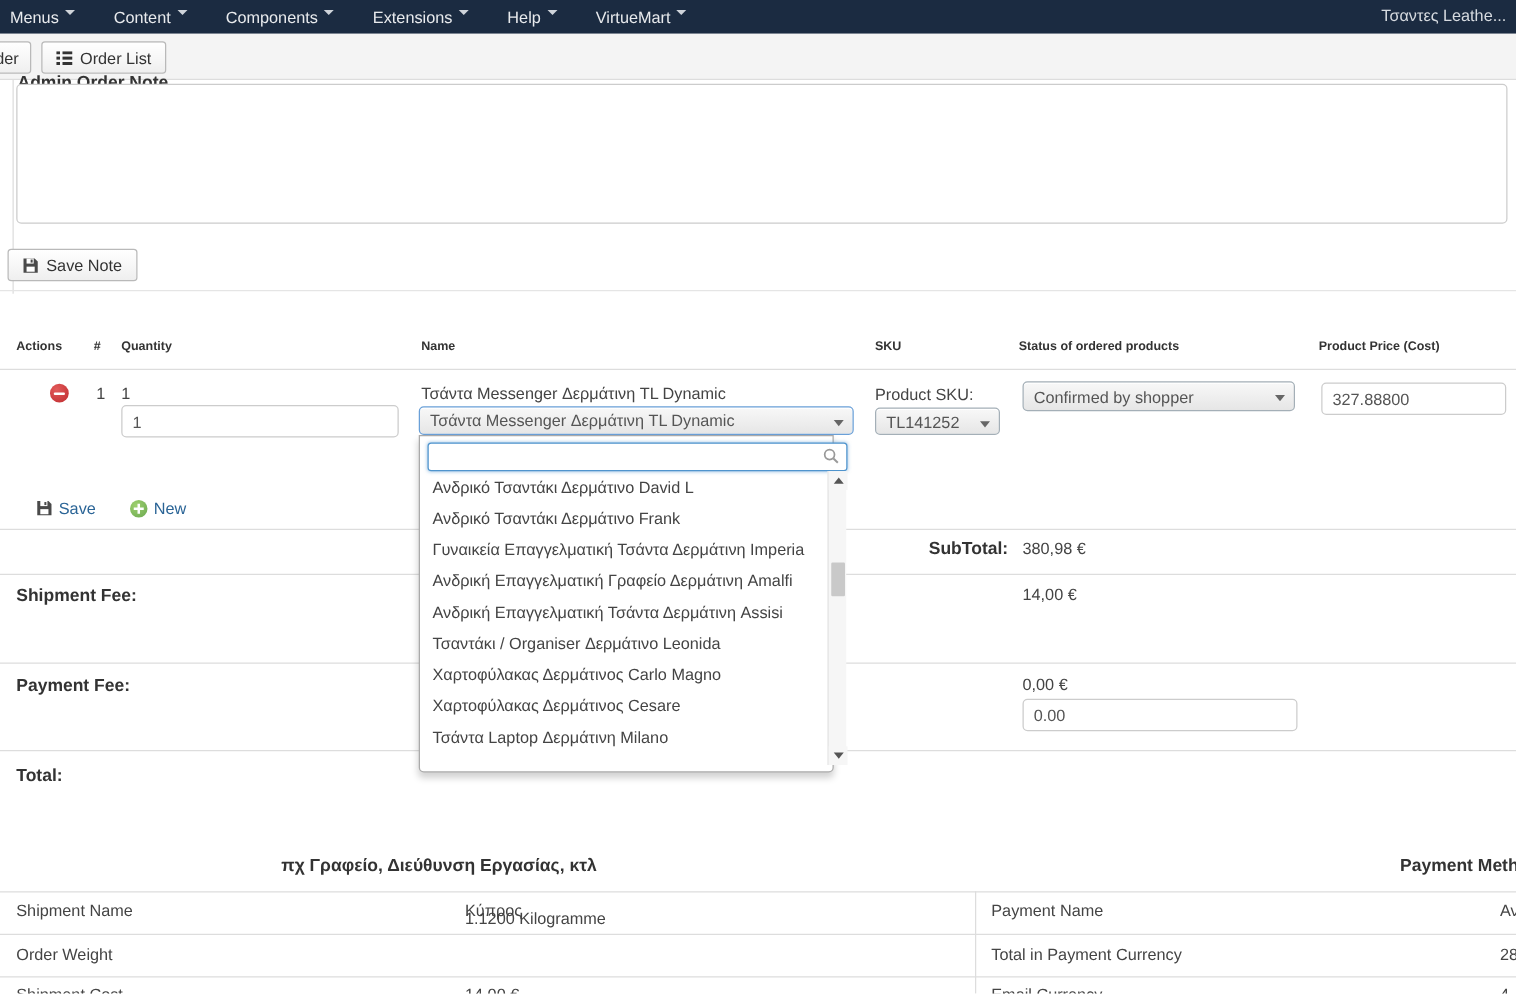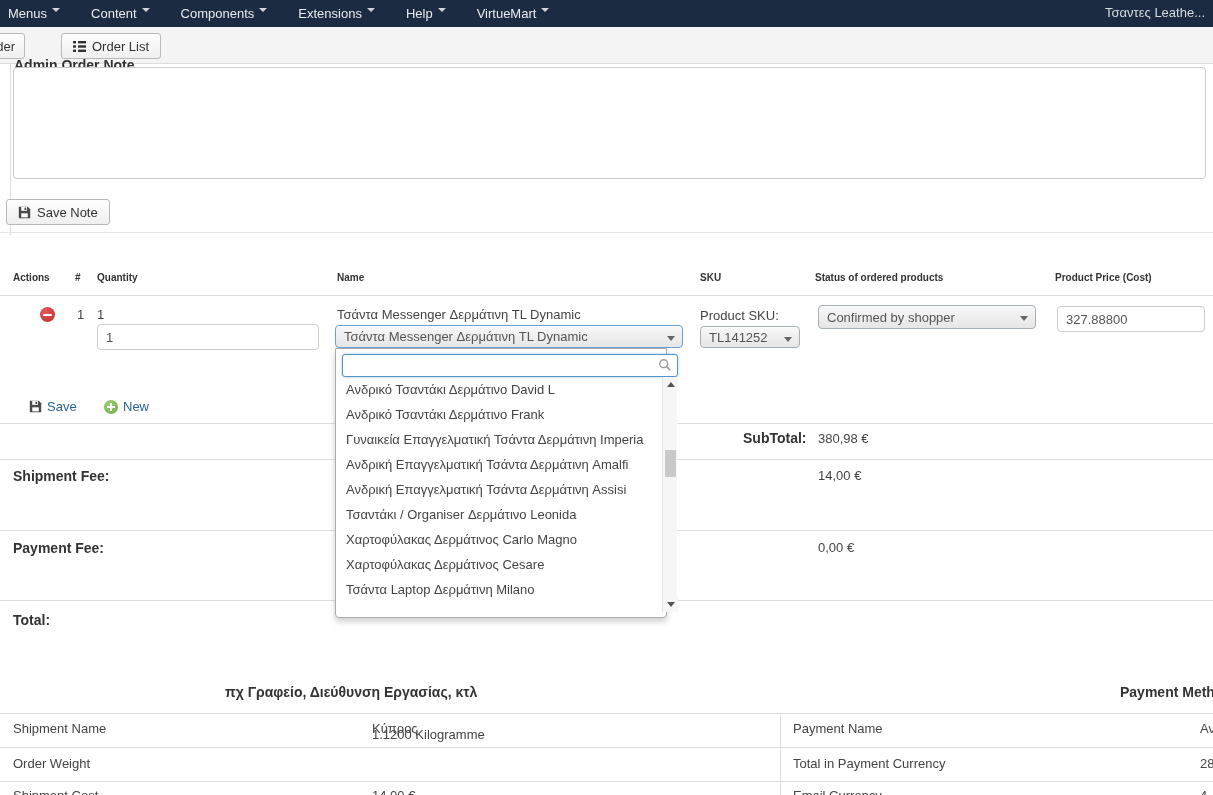--- a/index.html
+++ b/index.html
@@ -109,21 +109,21 @@
         <span>VirtueMart</span>
         <span class="caret"></span>
       </span>
     <span class="site-name">Τσαντες Leathe...</span>
   </div>
 
   <div class="toolbar">
     <button class="btn" style="left:-45px; top:6px; width:70px; justify-content:flex-end; padding-right:9px;">
       <span>der</span>
     </button>
-    <button class="btn" style="left:33px; top:6px;margin-left:28px;">
+    <button class="btn" style="left:33px; top:6px;">
       <span>
         <svg width="13" height="11" viewBox="0 0 13 11">
             <g fill="#333">
           <rect x="0" y="0" width="3" height="2.4"></rect>
               <rect x="5" y="0" width="8" height="2.4"></rect>
           <rect x="0" y="4.3" width="3" height="2.4"></rect>
               <rect x="5" y="4.3" width="8" height="2.4"></rect>
           <rect x="0" y="8.6" width="3" height="2.4"></rect>
               <rect x="5" y="8.6" width="8" height="2.4"></rect>
         </g>
@@ -202,36 +202,37 @@
   <div class="hline" style="top:600px;"></div>
 
   <div class="bold14" style="left:743px; top:430px; width:60px; text-align:right;">SubTotal:</div>
   <div class="txt" style="left:818px; top:431px;">380,98 €</div>
 
   <div class="bold14" style="left:13px; top:468px;">Shipment Fee:</div>
   <div class="txt" style="left:818px; top:468px;">14,00 €</div>
 
   <div class="bold14" style="left:13px; top:540px;">Payment Fee:</div>
   <div class="txt" style="left:818px; top:540px;">0,00 €</div>
+  <input class="tinput" style="left: 818px; top: 559px; width: 220px; height: 26px;" value="0.00">
 
   <div class="bold14" style="left:13px; top:612px;">Total:</div>
 
   <div class="drop">
     <input class="drop-search" value="" style="">
     <span class="mag">
       <svg width="14" height="14" viewBox="0 0 16 16">
           <circle cx="6.5" cy="6.5" r="4.5" fill="none" stroke="#999" stroke-width="1.6"></circle>
           <line x1="10" y1="10" x2="14" y2="14" stroke="#999" stroke-width="1.8"></line>
         </svg>
     </span>
     <ul>
       <li>Ανδρικό Τσαντάκι Δερμάτινο David L</li>
       <li>Ανδρικό Τσαντάκι Δερμάτινο Frank</li>
       <li>Γυναικεία Επαγγελματική Τσάντα Δερμάτινη Imperia</li>
-      <li>Ανδρική Επαγγελματική Τσάντα Δερμάτινη Amalfi</li>
+      <li>Ανδρική Επαγγελματική Γραφείο Δερμάτινη Amalfi</li>
       <li>Ανδρική Επαγγελματική Τσάντα Δερμάτινη Assisi</li>
       <li>Τσαντάκι / Organiser Δερμάτινο Leonida</li>
       <li>Χαρτοφύλακας Δερμάτινος Carlo Magno</li>
       <li>Χαρτοφύλακας Δερμάτινος Cesare</li>
       <li>Τσάντα Laptop Δερμάτινη Milano</li>
     </ul>
     <div class="sbar">
       <div class="sbtn sb-up">
           <span class="tri-up"></span>
         </div>

